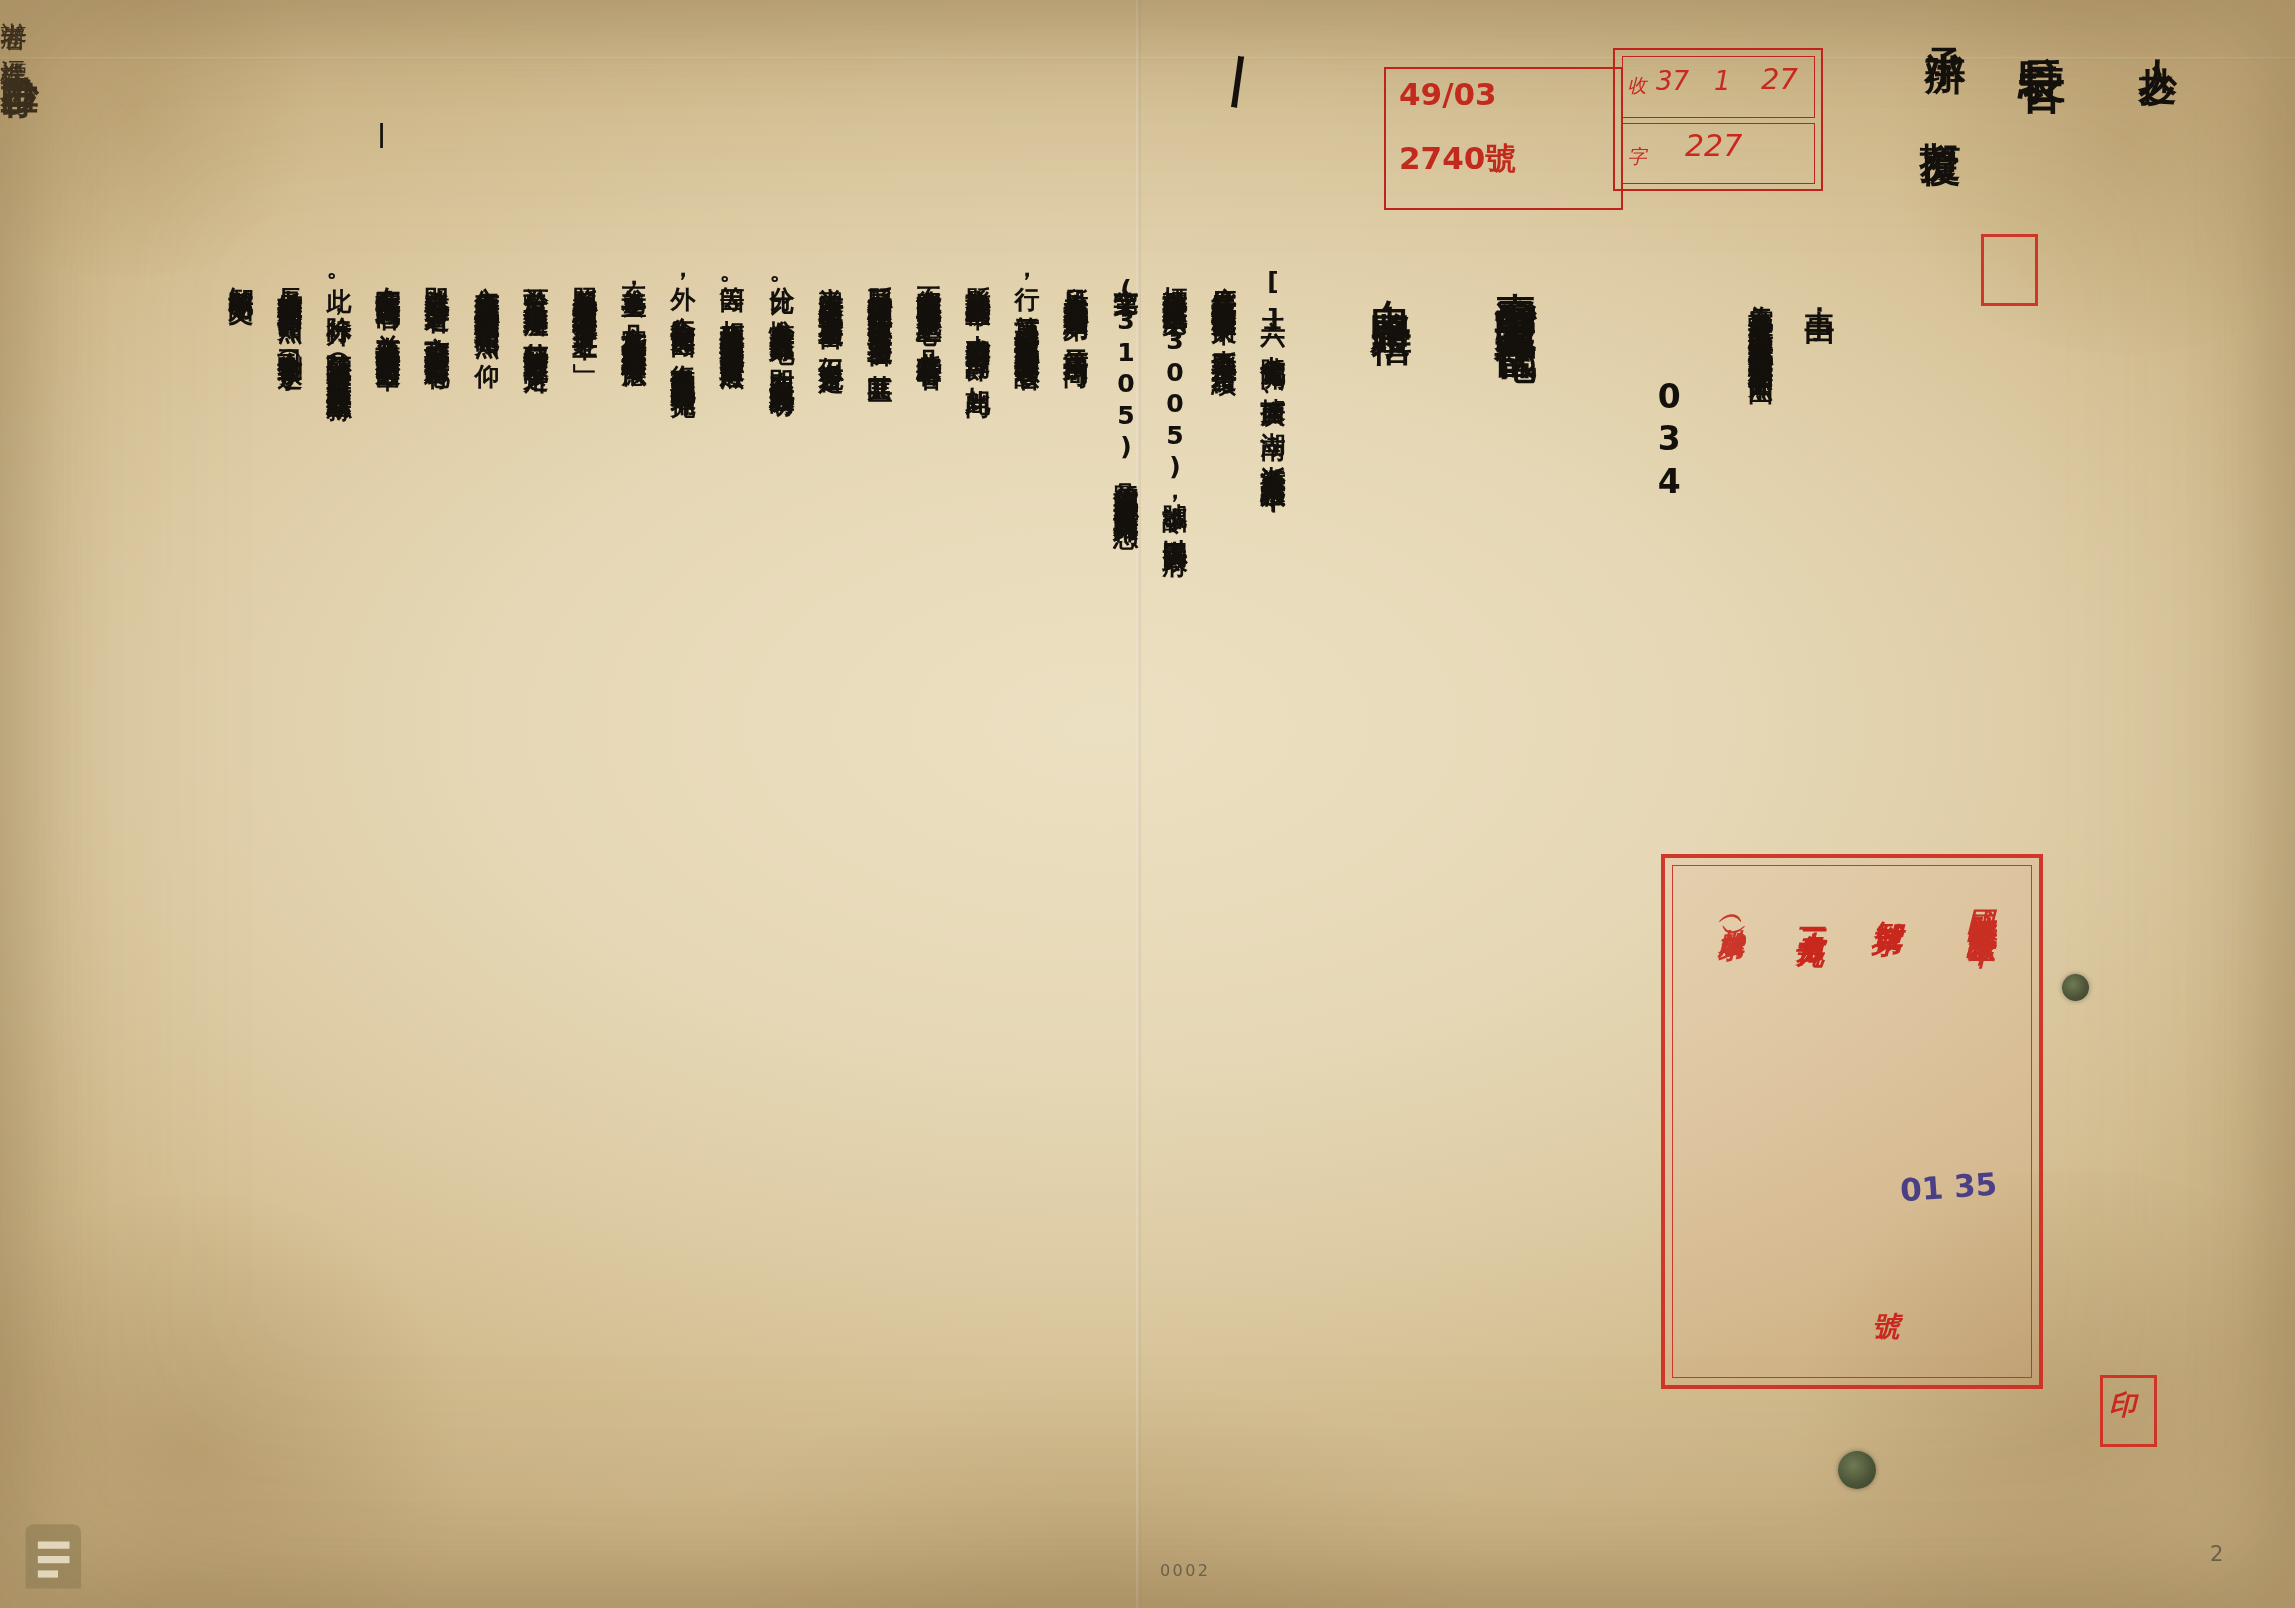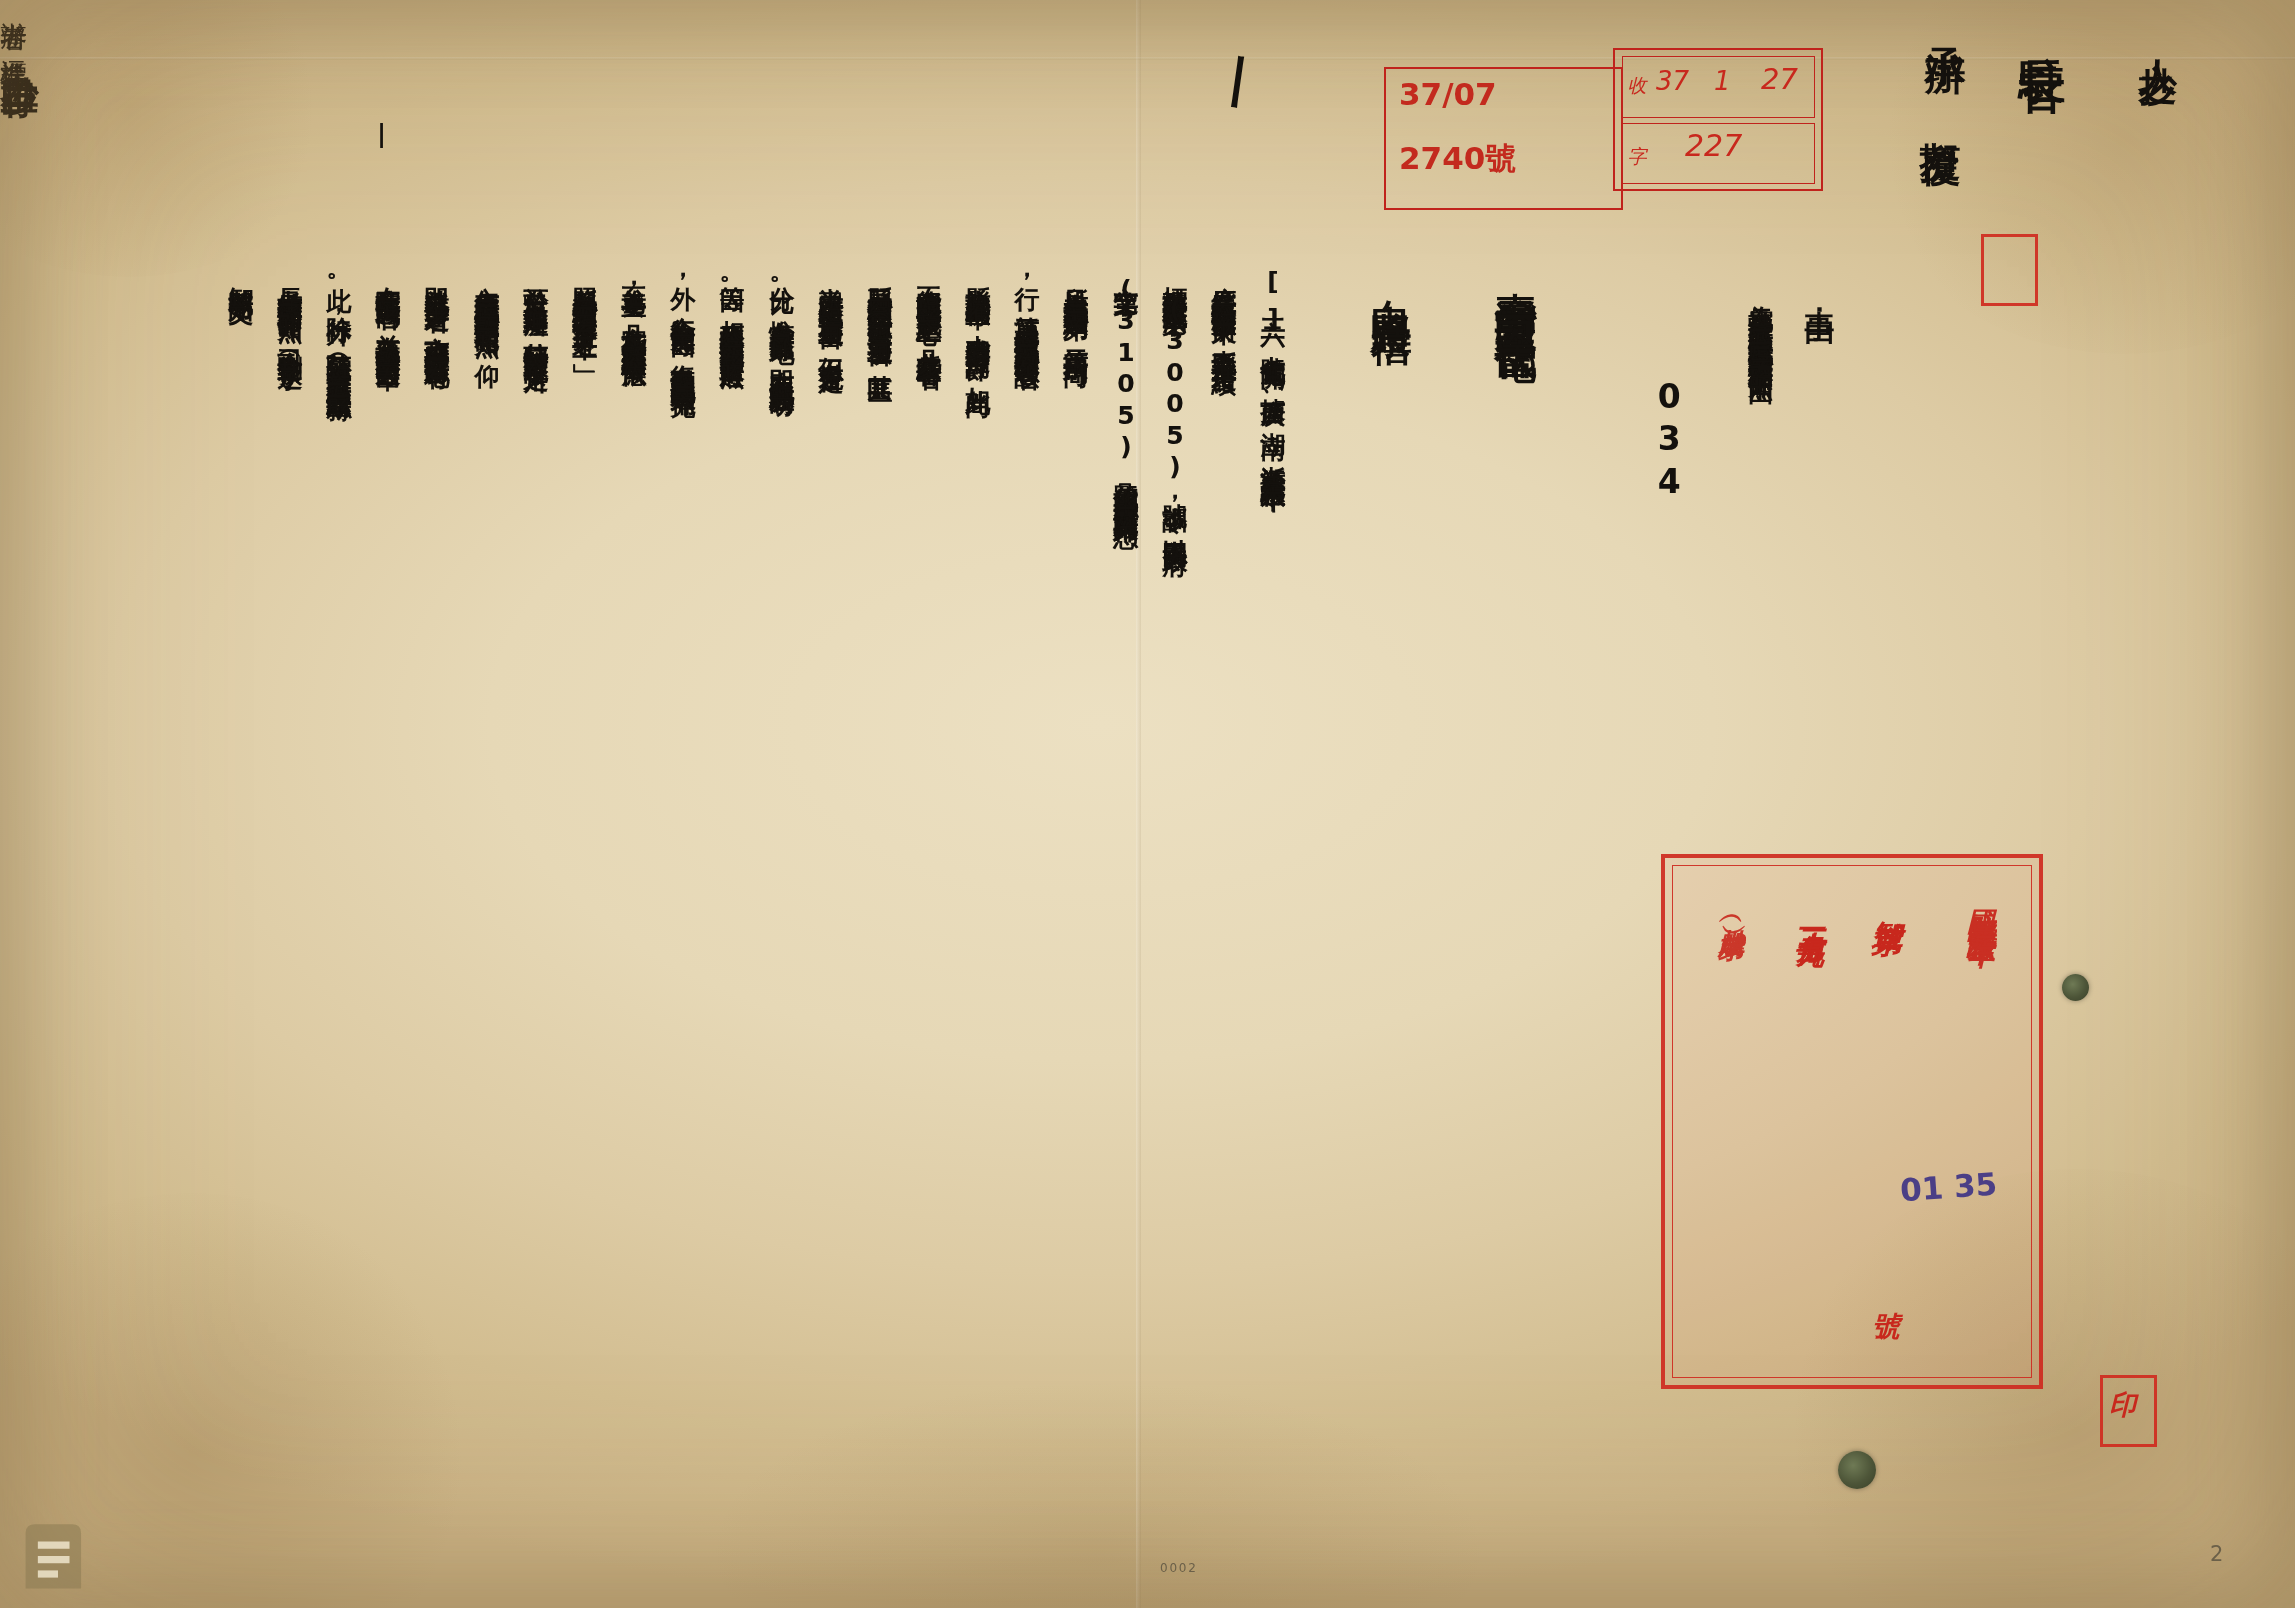--- a/index.html
+++ b/index.html
@@ -62,21 +62,21 @@
     position:absolute;inset:6.7px;border:1.9px solid #cf2b20;box-sizing:border-box;
   }
   .red-txt{color:#c8281d;font-style:italic;}
   .hand-red{
     position:absolute;color:#c32a1e;font-weight:700;
   }
   .purple{color:#4b3f86;}
 
   
   .corner-logo{position:absolute;left:22px;bottom:17px;width:72px;height:72px;}
-  .page-no{position:absolute;color:#6b6049;font-size:12px;letter-spacing:.15em;}
+  .page-no{position:absolute;color:#6b6049;font-size:16px;letter-spacing:.15em;}
 
   .dot{position:absolute;width:27px;height:27px;border-radius:50%;
        background:radial-gradient(circle at 40% 38%, #6f7a55 0%, #4d5538 55%, #3a4029 100%);
        box-shadow:0 0 4.8px rgba(0,0,0,.35);}
 </style>
 </head>
 <body>
 
 <div id="page">
 
@@ -87,21 +87,21 @@
   <div class="stain" style="left:716px;top:1384px;width:764px;height:334px;background:radial-gradient(ellipse,rgba(140,110,62,.16),rgba(140,110,62,0) 72%);"></div>
   <div class="crease" style="left:1136px;top:0;width:4.8px;height:1609px;background:linear-gradient(to right,rgba(255,255,255,.22),rgba(120,95,55,.12));"></div>
   <div class="crease" style="left:0;top:57px;width:2295px;height:2.9px;background:linear-gradient(to bottom,rgba(255,255,255,.18),rgba(120,95,55,.10));"></div>
   <div class="edge-dark"></div>
 
   <div class="hdr ink" style="left:377px;top:119px;font-size:25px;">|</div>
 
   <div class="hdr ink" style="left:1212px;top:48px;font-size:53px;transform:rotate(8deg);">丨</div>
 
   <div class="seal-red" style="left:1384px;top:67px;width:239px;height:143px;"></div>
-  <div class="hand-red" style="left:1399px;top:76px;font-size:31px;">37/07</div>
+  <div class="hand-red" style="left:1399px;top:76px;font-size:31px;">49/03</div>
   <div class="hand-red" style="left:1399px;top:138px;font-size:31px;">2740號</div>
 
   <div class="seal-red" style="left:1613px;top:48px;width:210px;height:143px;"></div>
   <div class="seal-red thin" style="left:1622px;top:56px;width:193px;height:62px;"></div>
   <div class="seal-red thin" style="left:1622px;top:123px;width:193px;height:61px;"></div>
   <div class="red-txt" style="position:absolute;left:1625px;top:62px;font-size:19px;writing-mode:vertical-rl;text-orientation:upright;">收</div>
   <div class="red-txt" style="position:absolute;left:1656px;top:66px;font-size:26px;">37</div>
   <div class="red-txt" style="position:absolute;left:1714px;top:66px;font-size:26px;">1</div>
   <div class="red-txt" style="position:absolute;left:1761px;top:62px;font-size:29px;">27</div>
   <div class="red-txt" style="position:absolute;left:1625px;top:130px;font-size:19px;writing-mode:vertical-rl;text-orientation:upright;">字</div>

